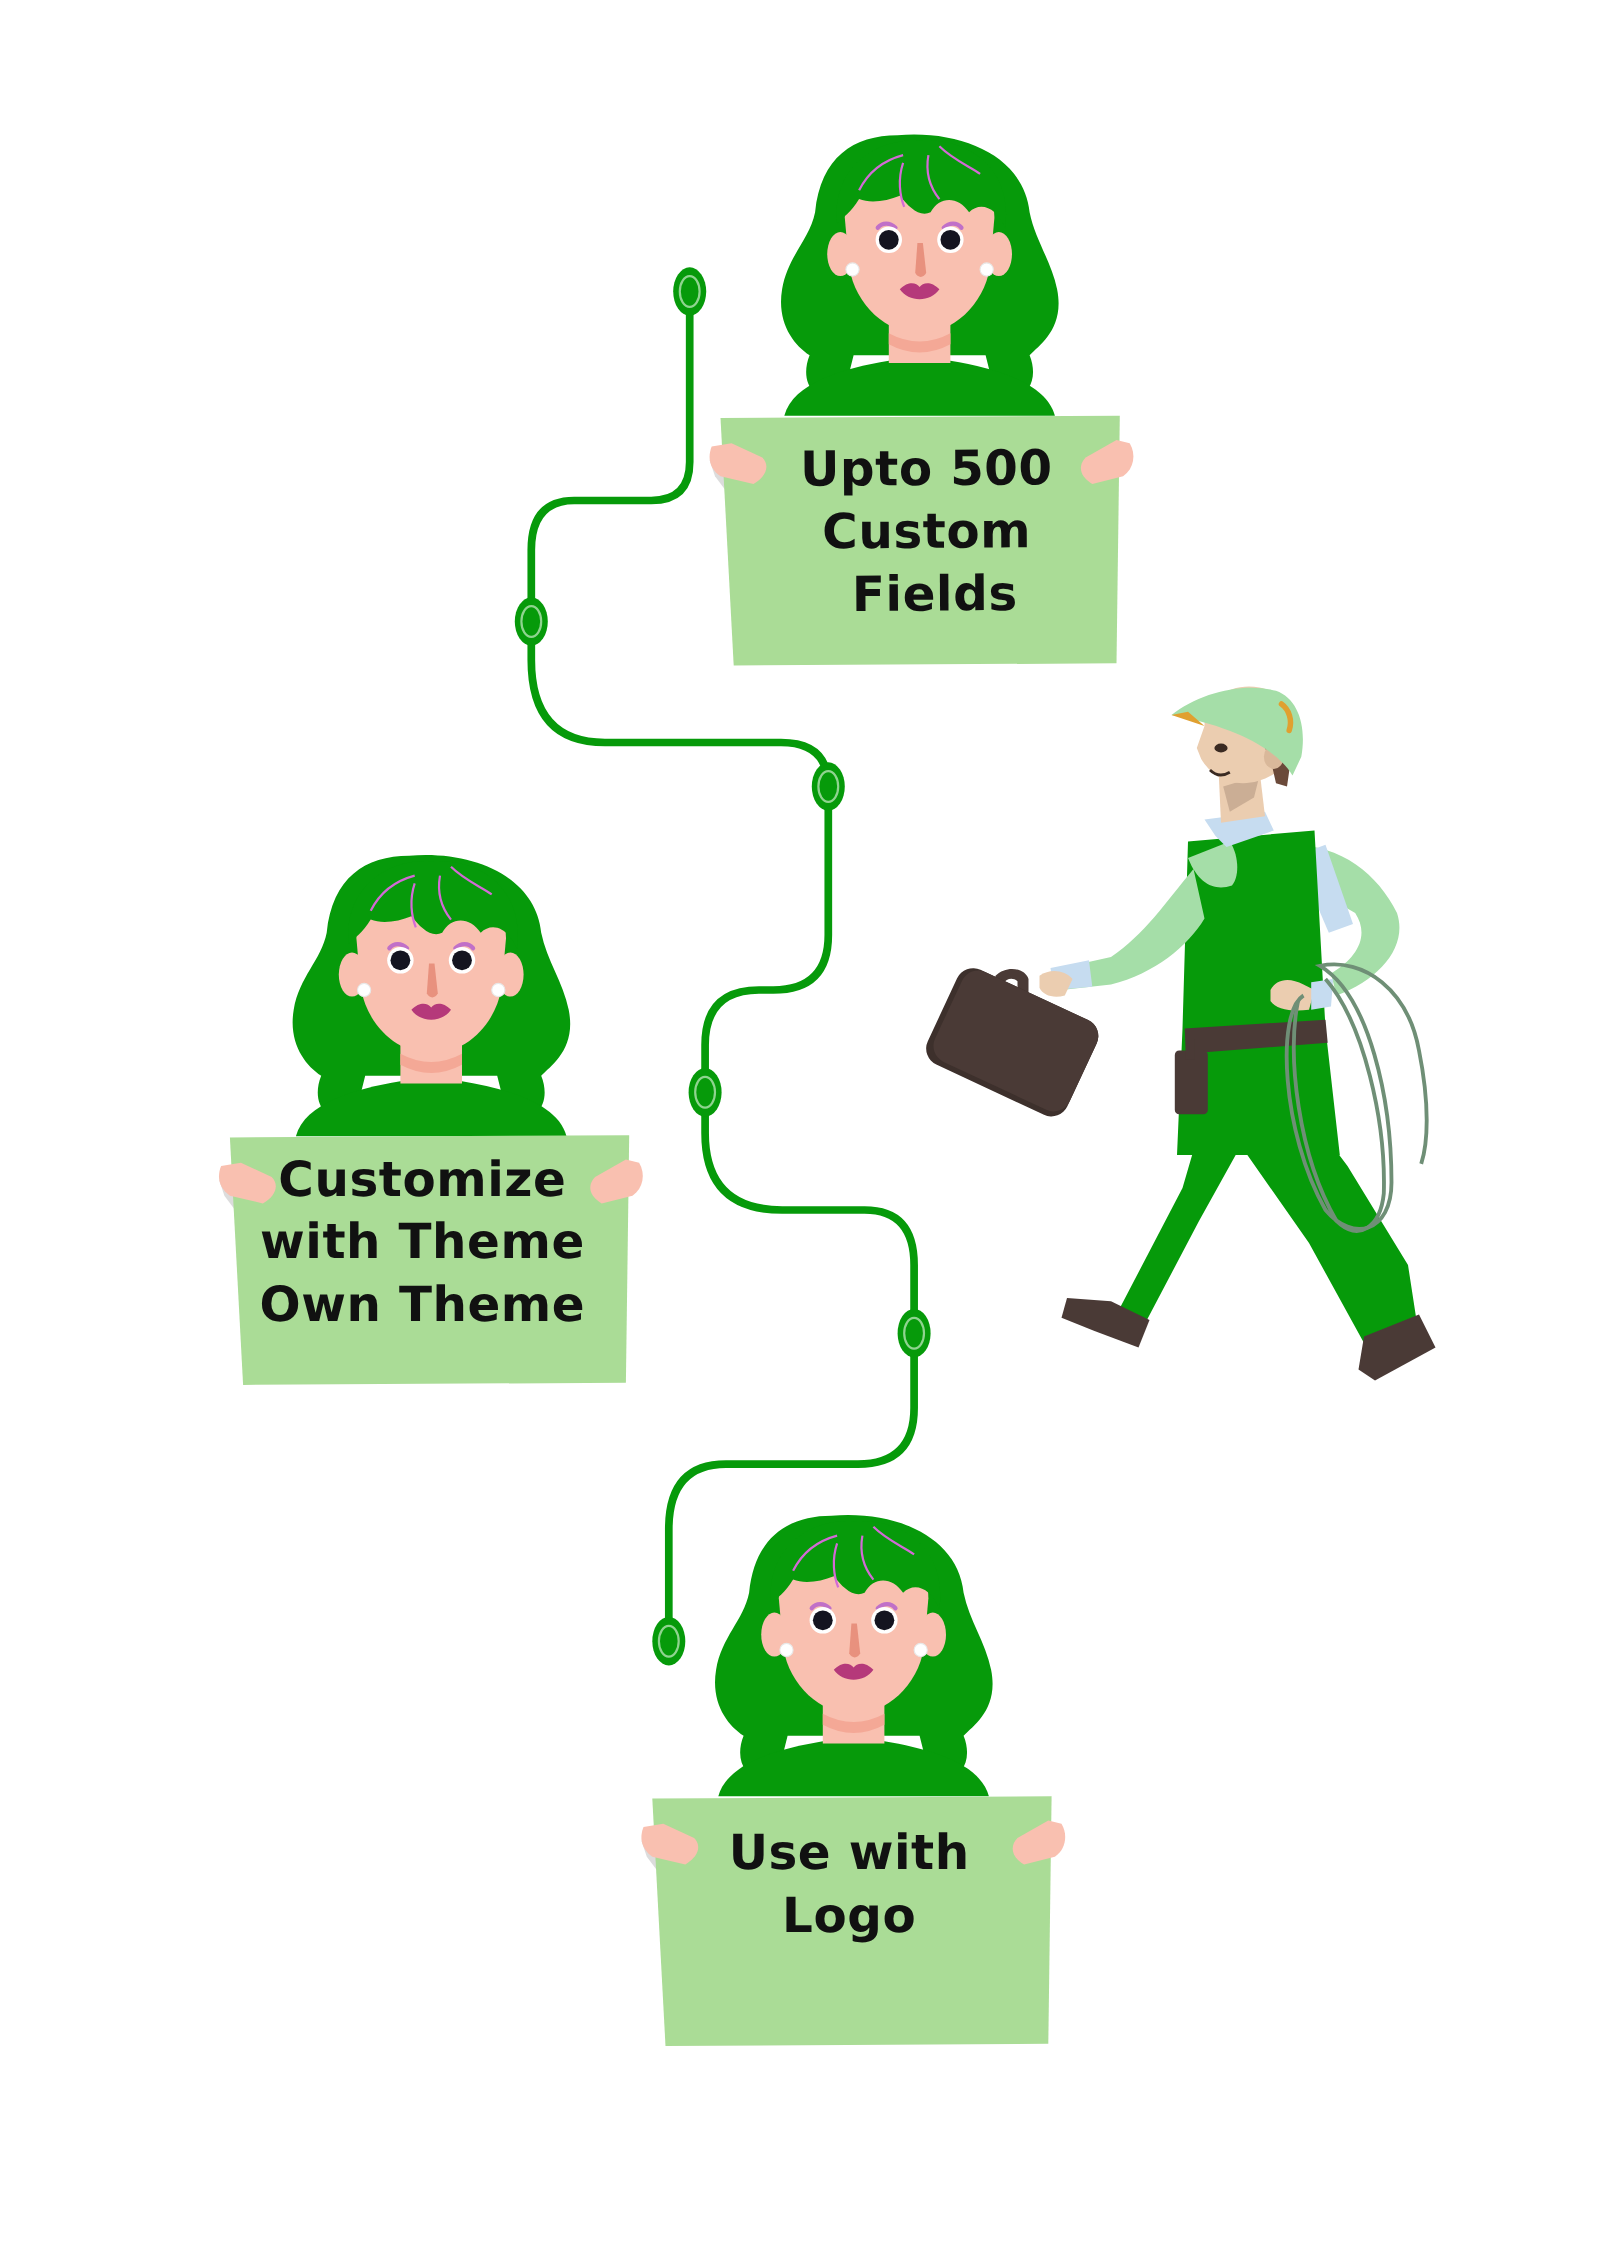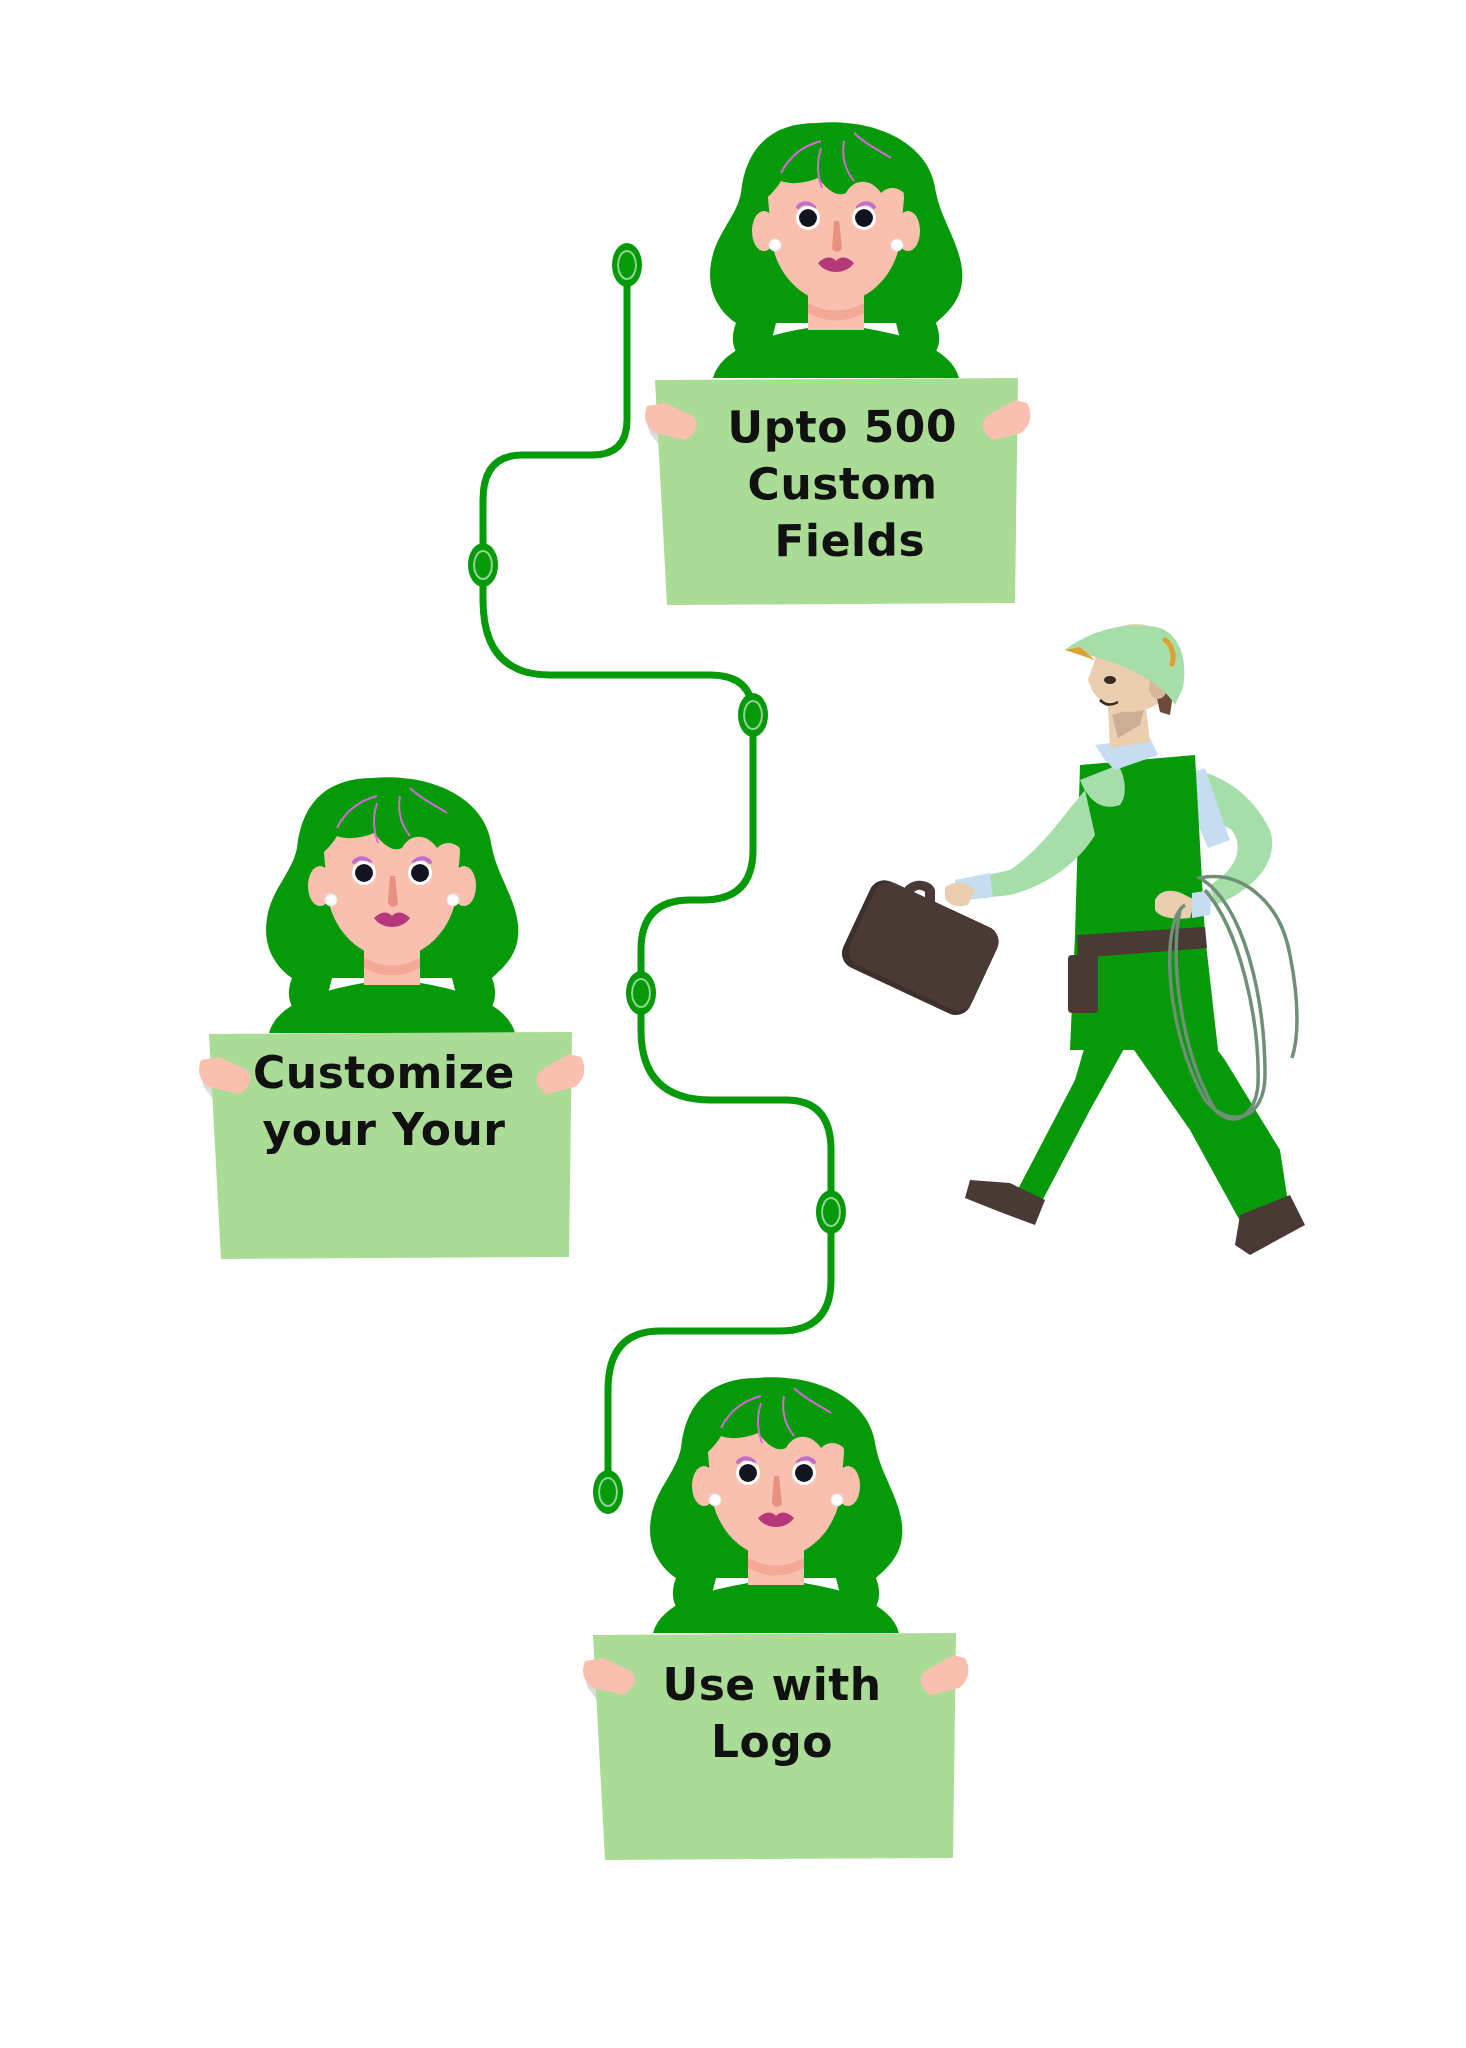--- a/index.html
+++ b/index.html
@@ -167,21 +167,22 @@
   </svg>
 
   <div class="sign-text" style="left:700px; top:398px; width:285px; transform: rotate(-0.3deg);">
     <span>Upto 500</span>
     <span>Custom</span>
     <span style="padding-left:14px;">Fields</span>
   </div>
 
   <div class="sign-text" style="left:234px; top:1044px; width:300px;">
     <span>Customize</span>
-    <span>your Your</span>
+    <span>with Theme</span>
+    <span>Own Theme</span>
   </div>
 
   <div class="sign-text" style="left:622px; top:1656px; width:300px;">
     <span>Use with</span>
     <span>Logo</span>
   </div>
 
 </div>
 
 </body></html>

